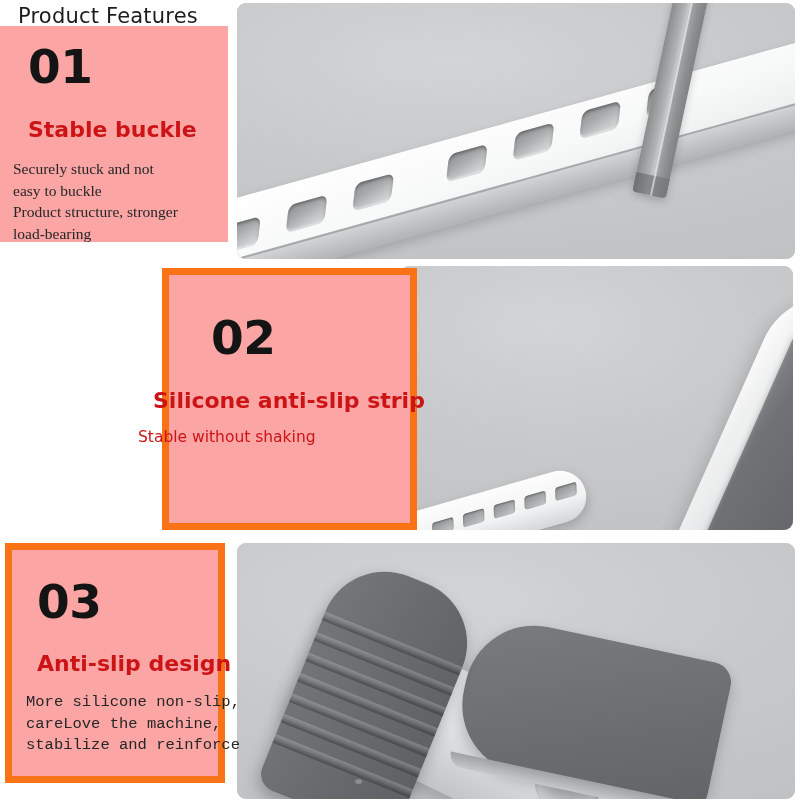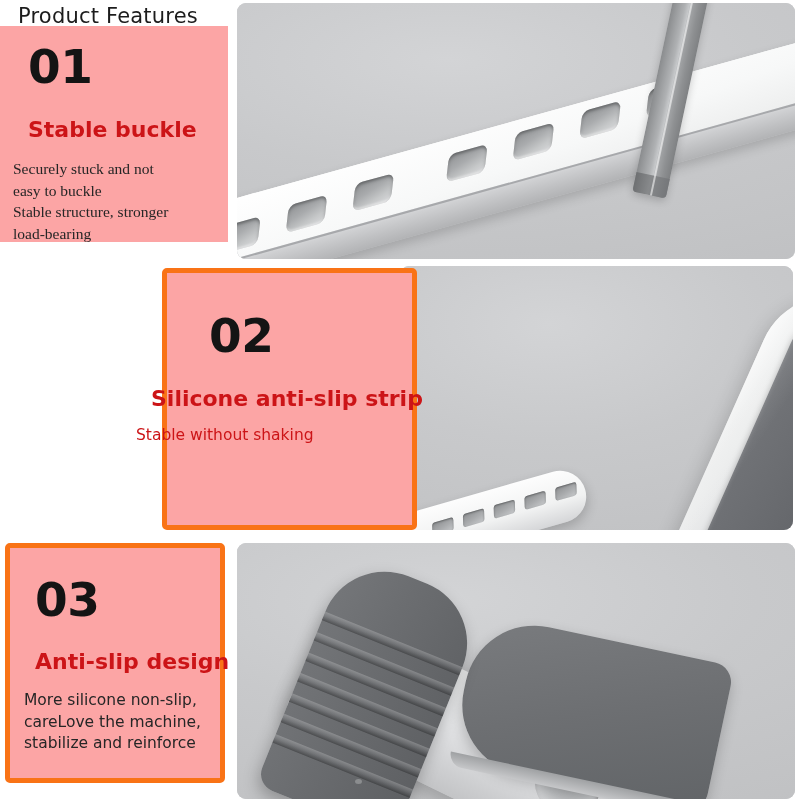--- a/index.html
+++ b/index.html
@@ -36,22 +36,22 @@
     white-space: nowrap;
   }
 
   
   .text-card {
     position: absolute;
     background: #fca5a5;
     box-sizing: border-box;
   }
   .card-bordered {
-    border: 5px solid #f97316;
-    border-radius: 5px;
+    border: 7px solid #f97316;
+    border-radius: 0;
     box-shadow: 0 0 0 0 rgba(0,0,0,0);
   }
 
   .num {
     font-size: 47px;
     font-weight: 700;
     color: #141414;
     line-height: .98;
     letter-spacing: -.5px;
   }
@@ -329,21 +329,21 @@
       </div>
     </div>
   </div>
 
   <div class="text-card" style="left:0px; top:26px; width:228px; height:216px;">
     <div class="num abs t-left" style="left:28px; top:18px;">01</div>
     <div class="headline abs t-left" style="left:28px; top:92px;">Stable buckle</div>
     <div class="body-lines abs t-left" style="left:13px; top:132px;font-family:Liberation Serif, serif;">
       <div>Securely stuck and not</div>
       <div>easy to buckle</div>
-      <div>Stable structure, stronger</div>
+      <div>Product structure, stronger</div>
       <div>load-bearing</div>
     </div>
   </div>
 
   <div class="photo" style="left:400px; top:266px; width:393px; height:264px;">
     <div class="scene">
       <div class="backdrop"></div>
 
       <div class="p2-arm">
         <div class="p2-arm-inner"></div>
@@ -390,20 +390,20 @@
         <div class="rib" style="top:196px;"></div>
       </div>
 
       <div class="p3-dot"></div>
     </div>
   </div>
 
   <div class="text-card card-bordered" style="left:5px; top:543px; width:220px; height:240px;">
     <div class="num abs t-left" style="left:25px; top:29px;">03</div>
     <div class="headline abs t-left" style="left:25px; top:102px;">Anti-slip design</div>
-    <div class="body-lines abs t-left" style="left:14px; top:142px;">
+    <div class="body-lines abs t-left" style="left:14px; top:142px;font-family:Liberation Mono, monospace;">
       <div>More silicone non-slip,</div>
       <div>careLove the machine,</div>
       <div>stabilize and reinforce</div>
     </div>
   </div>
 
 </div>
 
 </body></html>

